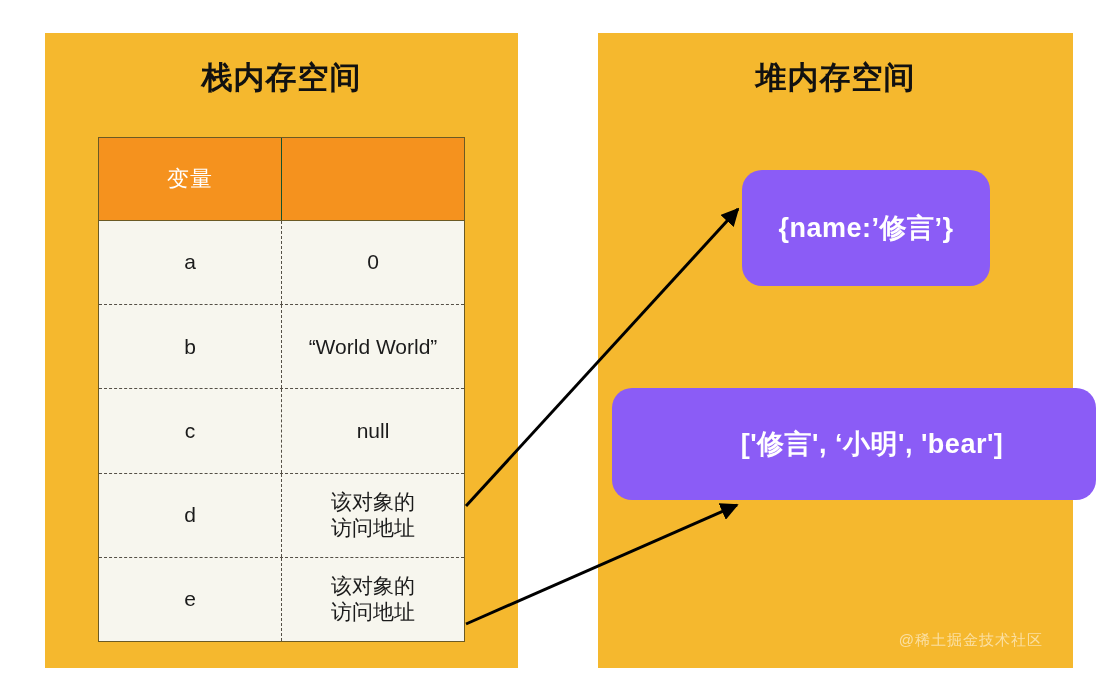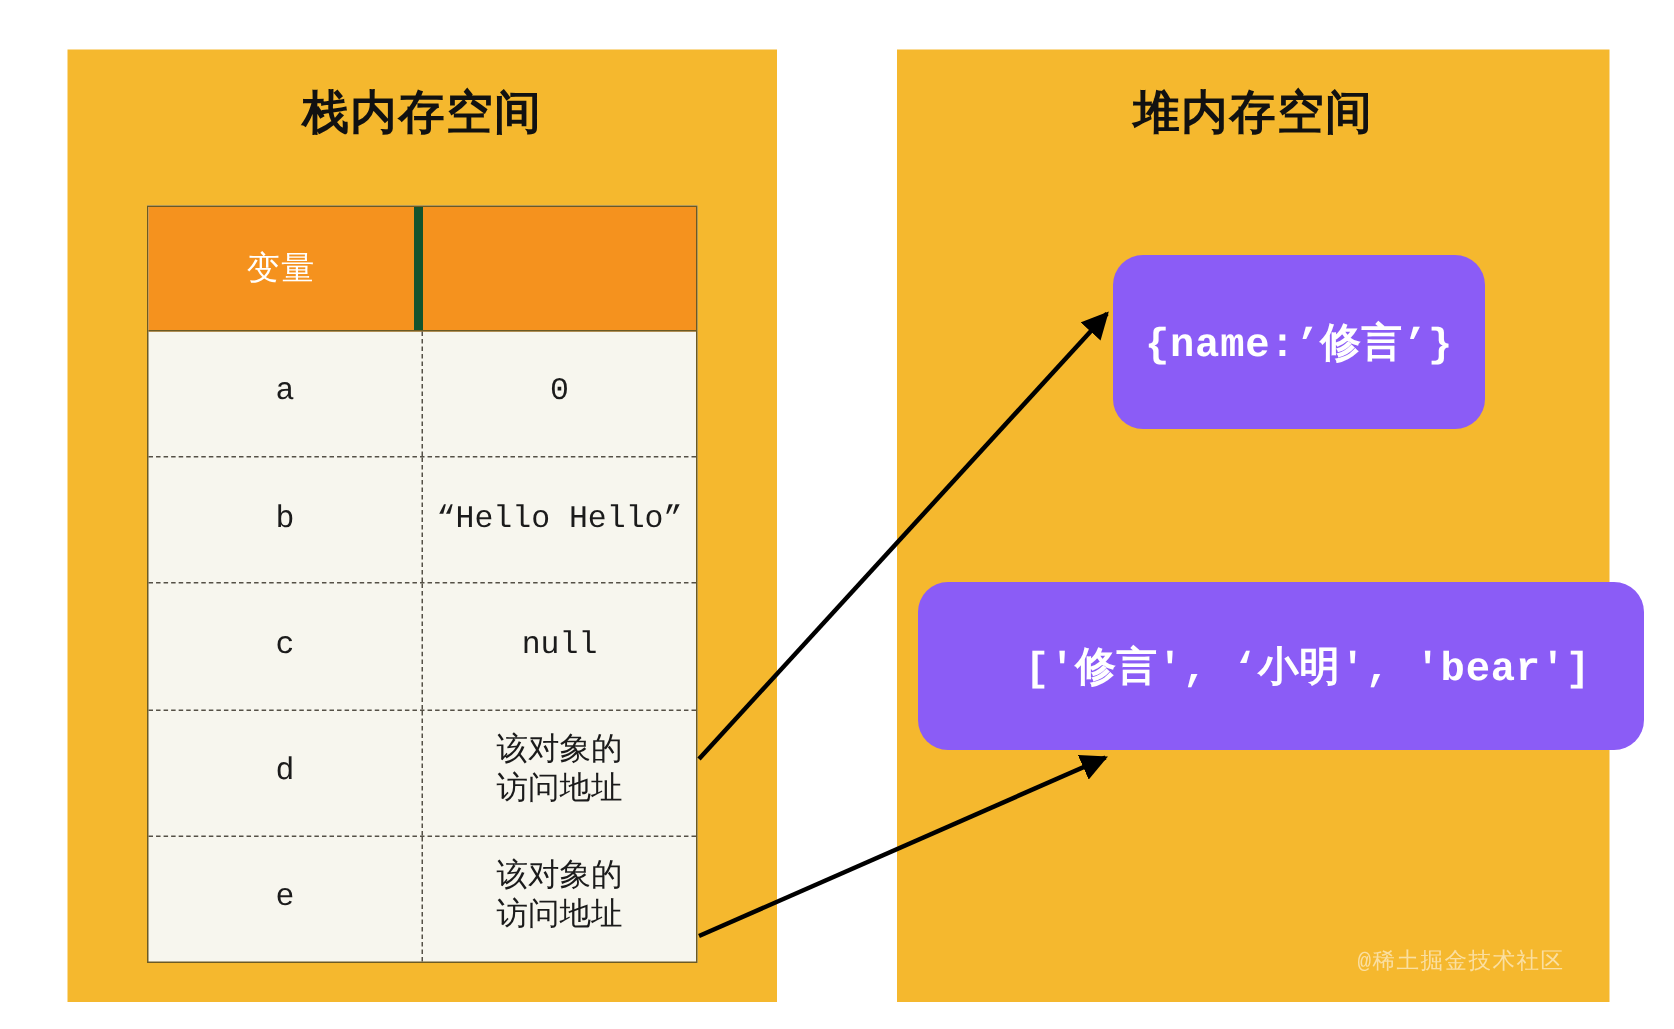--- a/index.html
+++ b/index.html
@@ -9,21 +9,20 @@
     background:#ffffff;
     font-family:"Liberation Sans","DejaVu Sans",sans-serif;
     overflow:hidden;
   }
   #canvas{position:relative;width:1116px;height:686px;}
 
   
   .panel{
     position:absolute;
     background:#F5B82E;
-    font-family:Liberation Mono, monospace;
   }
   #stack-panel{left:45px;top:33px;width:473px;height:635px;}
   #heap-panel {left:598px;top:33px;width:475px;height:635px;}
 
   .panel-title{
     position:absolute;
     left:0;right:0;
     text-align:center;
     font-size:31px;
     font-weight:bold;
@@ -57,21 +56,21 @@
     display:flex;
   }
   .thead .th{
     display:flex;
     align-items:center;
     justify-content:center;
     color:#ffffff;
     font-size:22px;
     letter-spacing:1px;
   }
-  .thead .th.col-a{width:183px;border-right:6px solid #14532d;box-sizing:border-box;height:100%;}
+  .thead .th.col-a{width:183px;border-right:1px solid #14532d;box-sizing:border-box;height:100%;}
   .thead .th.col-b{flex:1;height:100%;}
 
   .tbody{
     position:absolute;
     left:0;top:83px;
     width:100%;
     bottom:0;
     display:flex;
     flex-direction:column;
   }
@@ -154,21 +153,21 @@
         <div class="trow">
           <div class="tcell col-a">a</div>
           <div class="tcell col-b">
             <span class="multi">0</span>
           </div>
         </div>
 
         <div class="trow">
           <div class="tcell col-a">b</div>
           <div class="tcell col-b">
-            <span class="multi">“Hello Hello”</span>
+            <span class="multi">“World World”</span>
           </div>
         </div>
 
         <div class="trow">
           <div class="tcell col-a">c</div>
           <div class="tcell col-b">
             <span class="multi">null</span>
           </div>
         </div>
 

